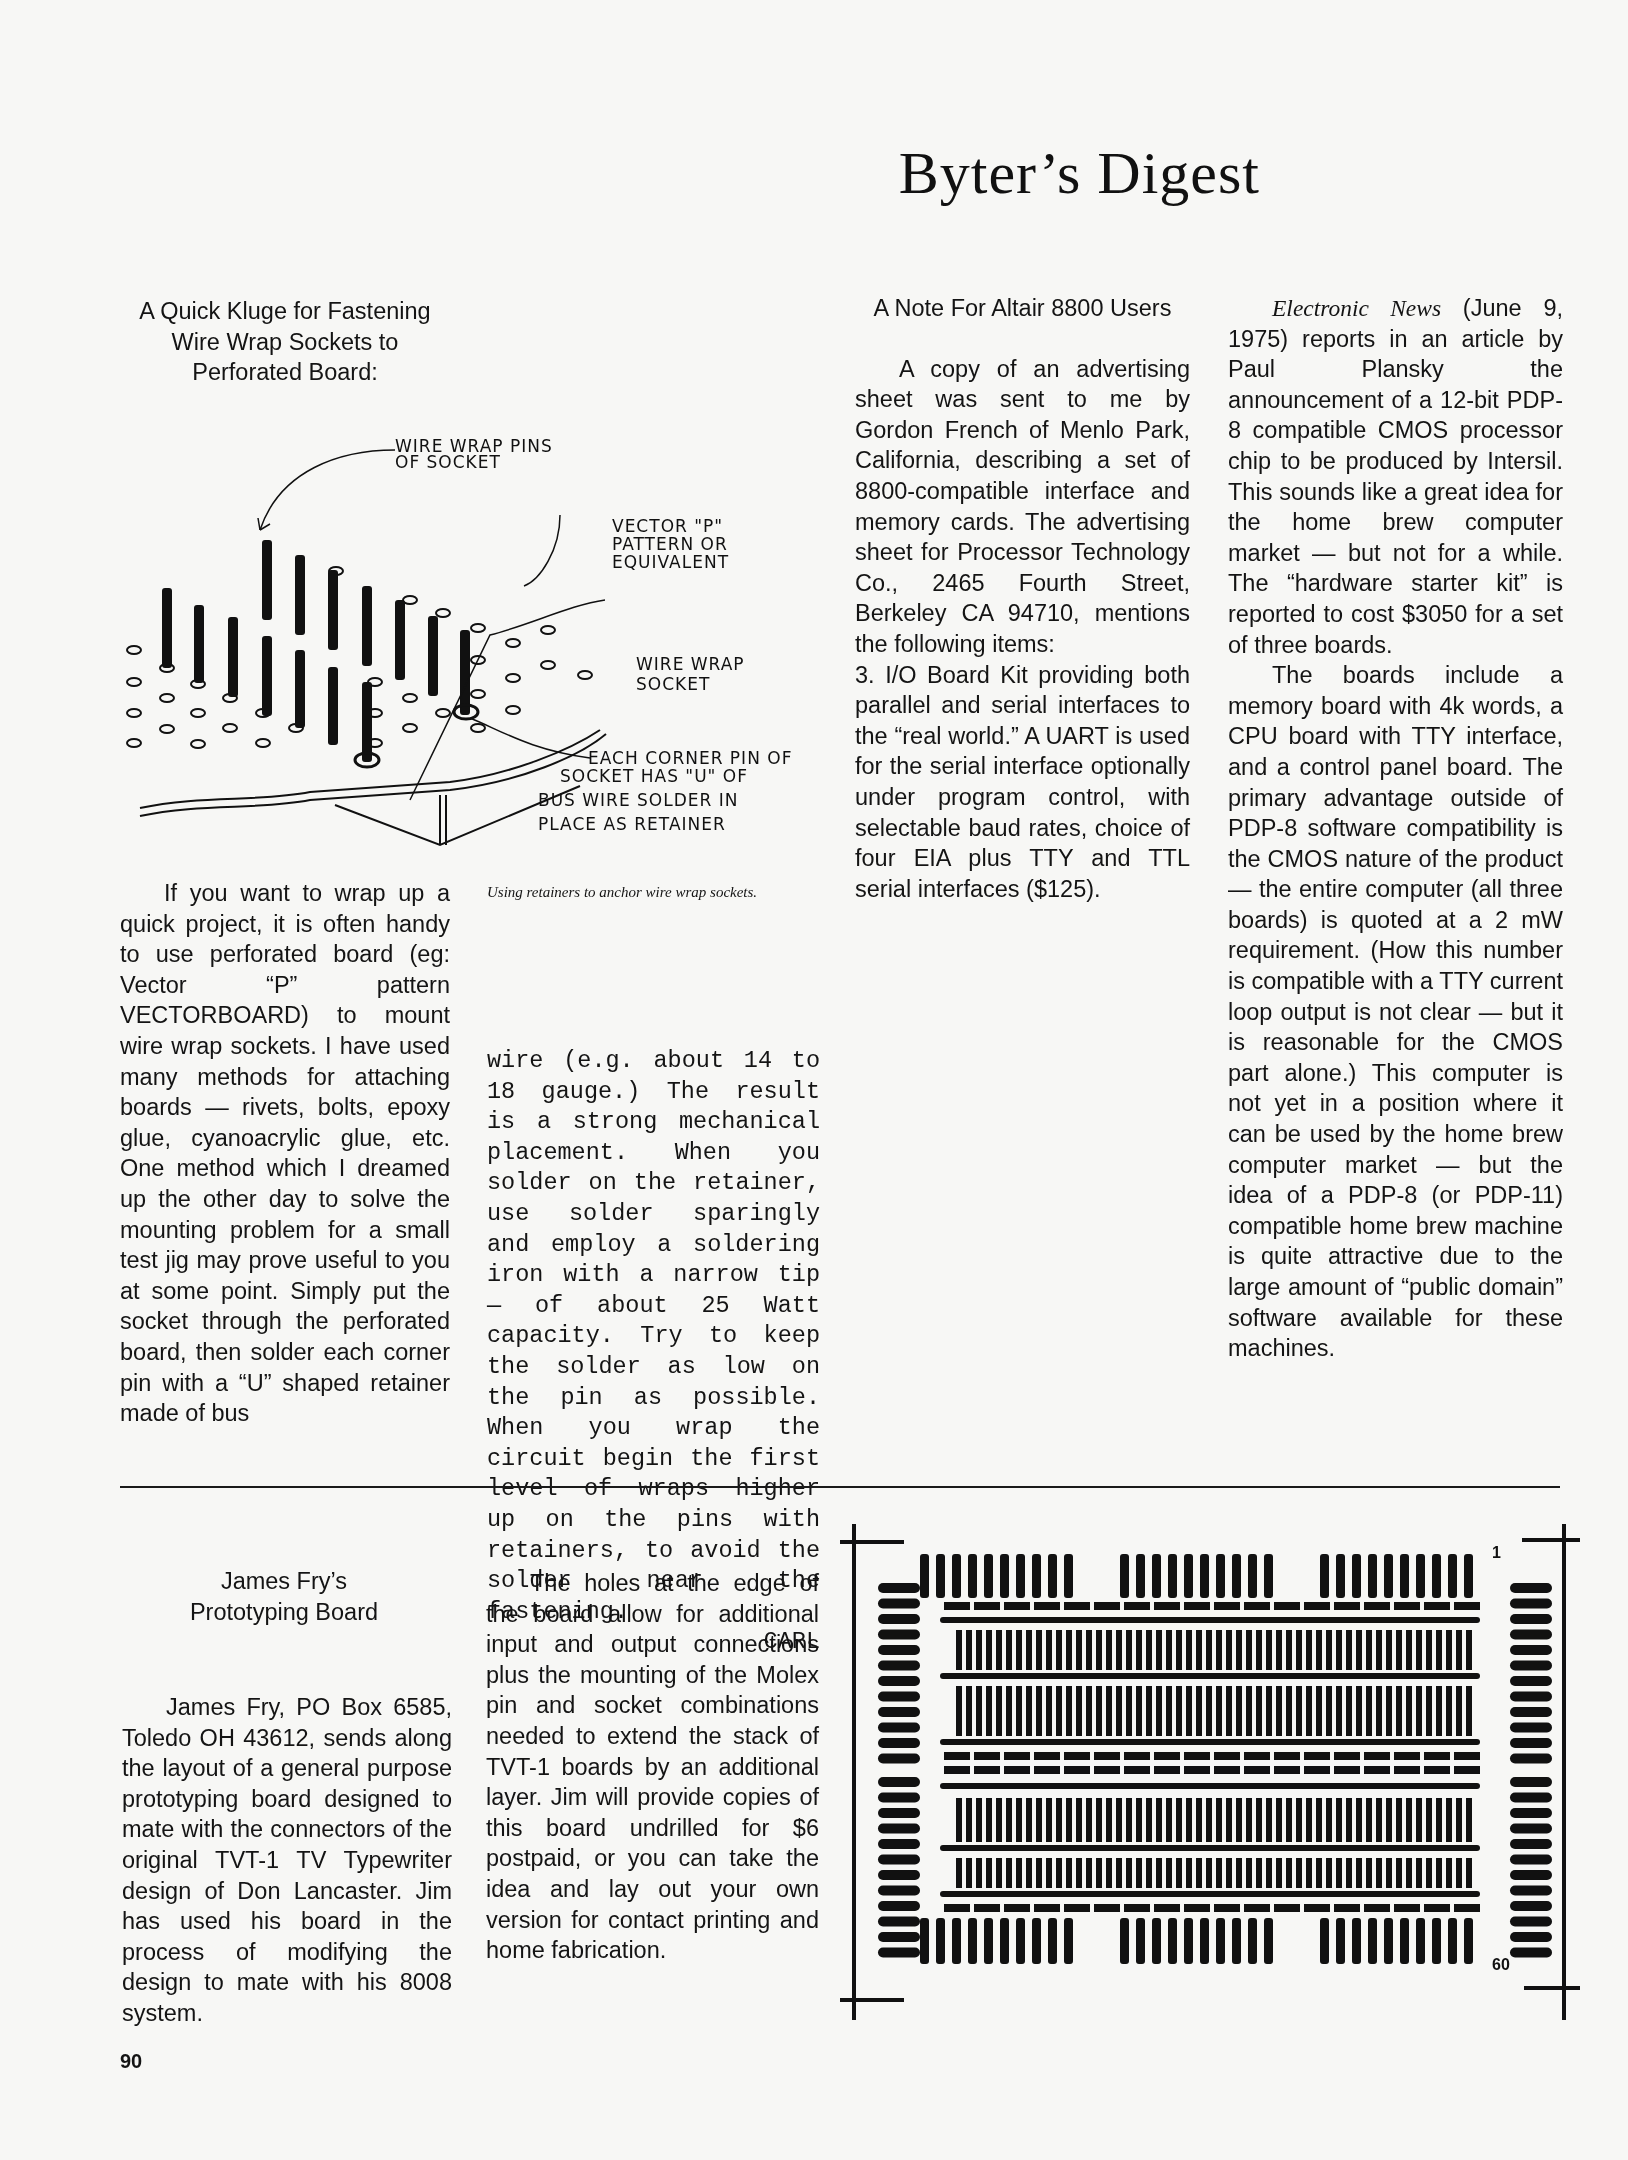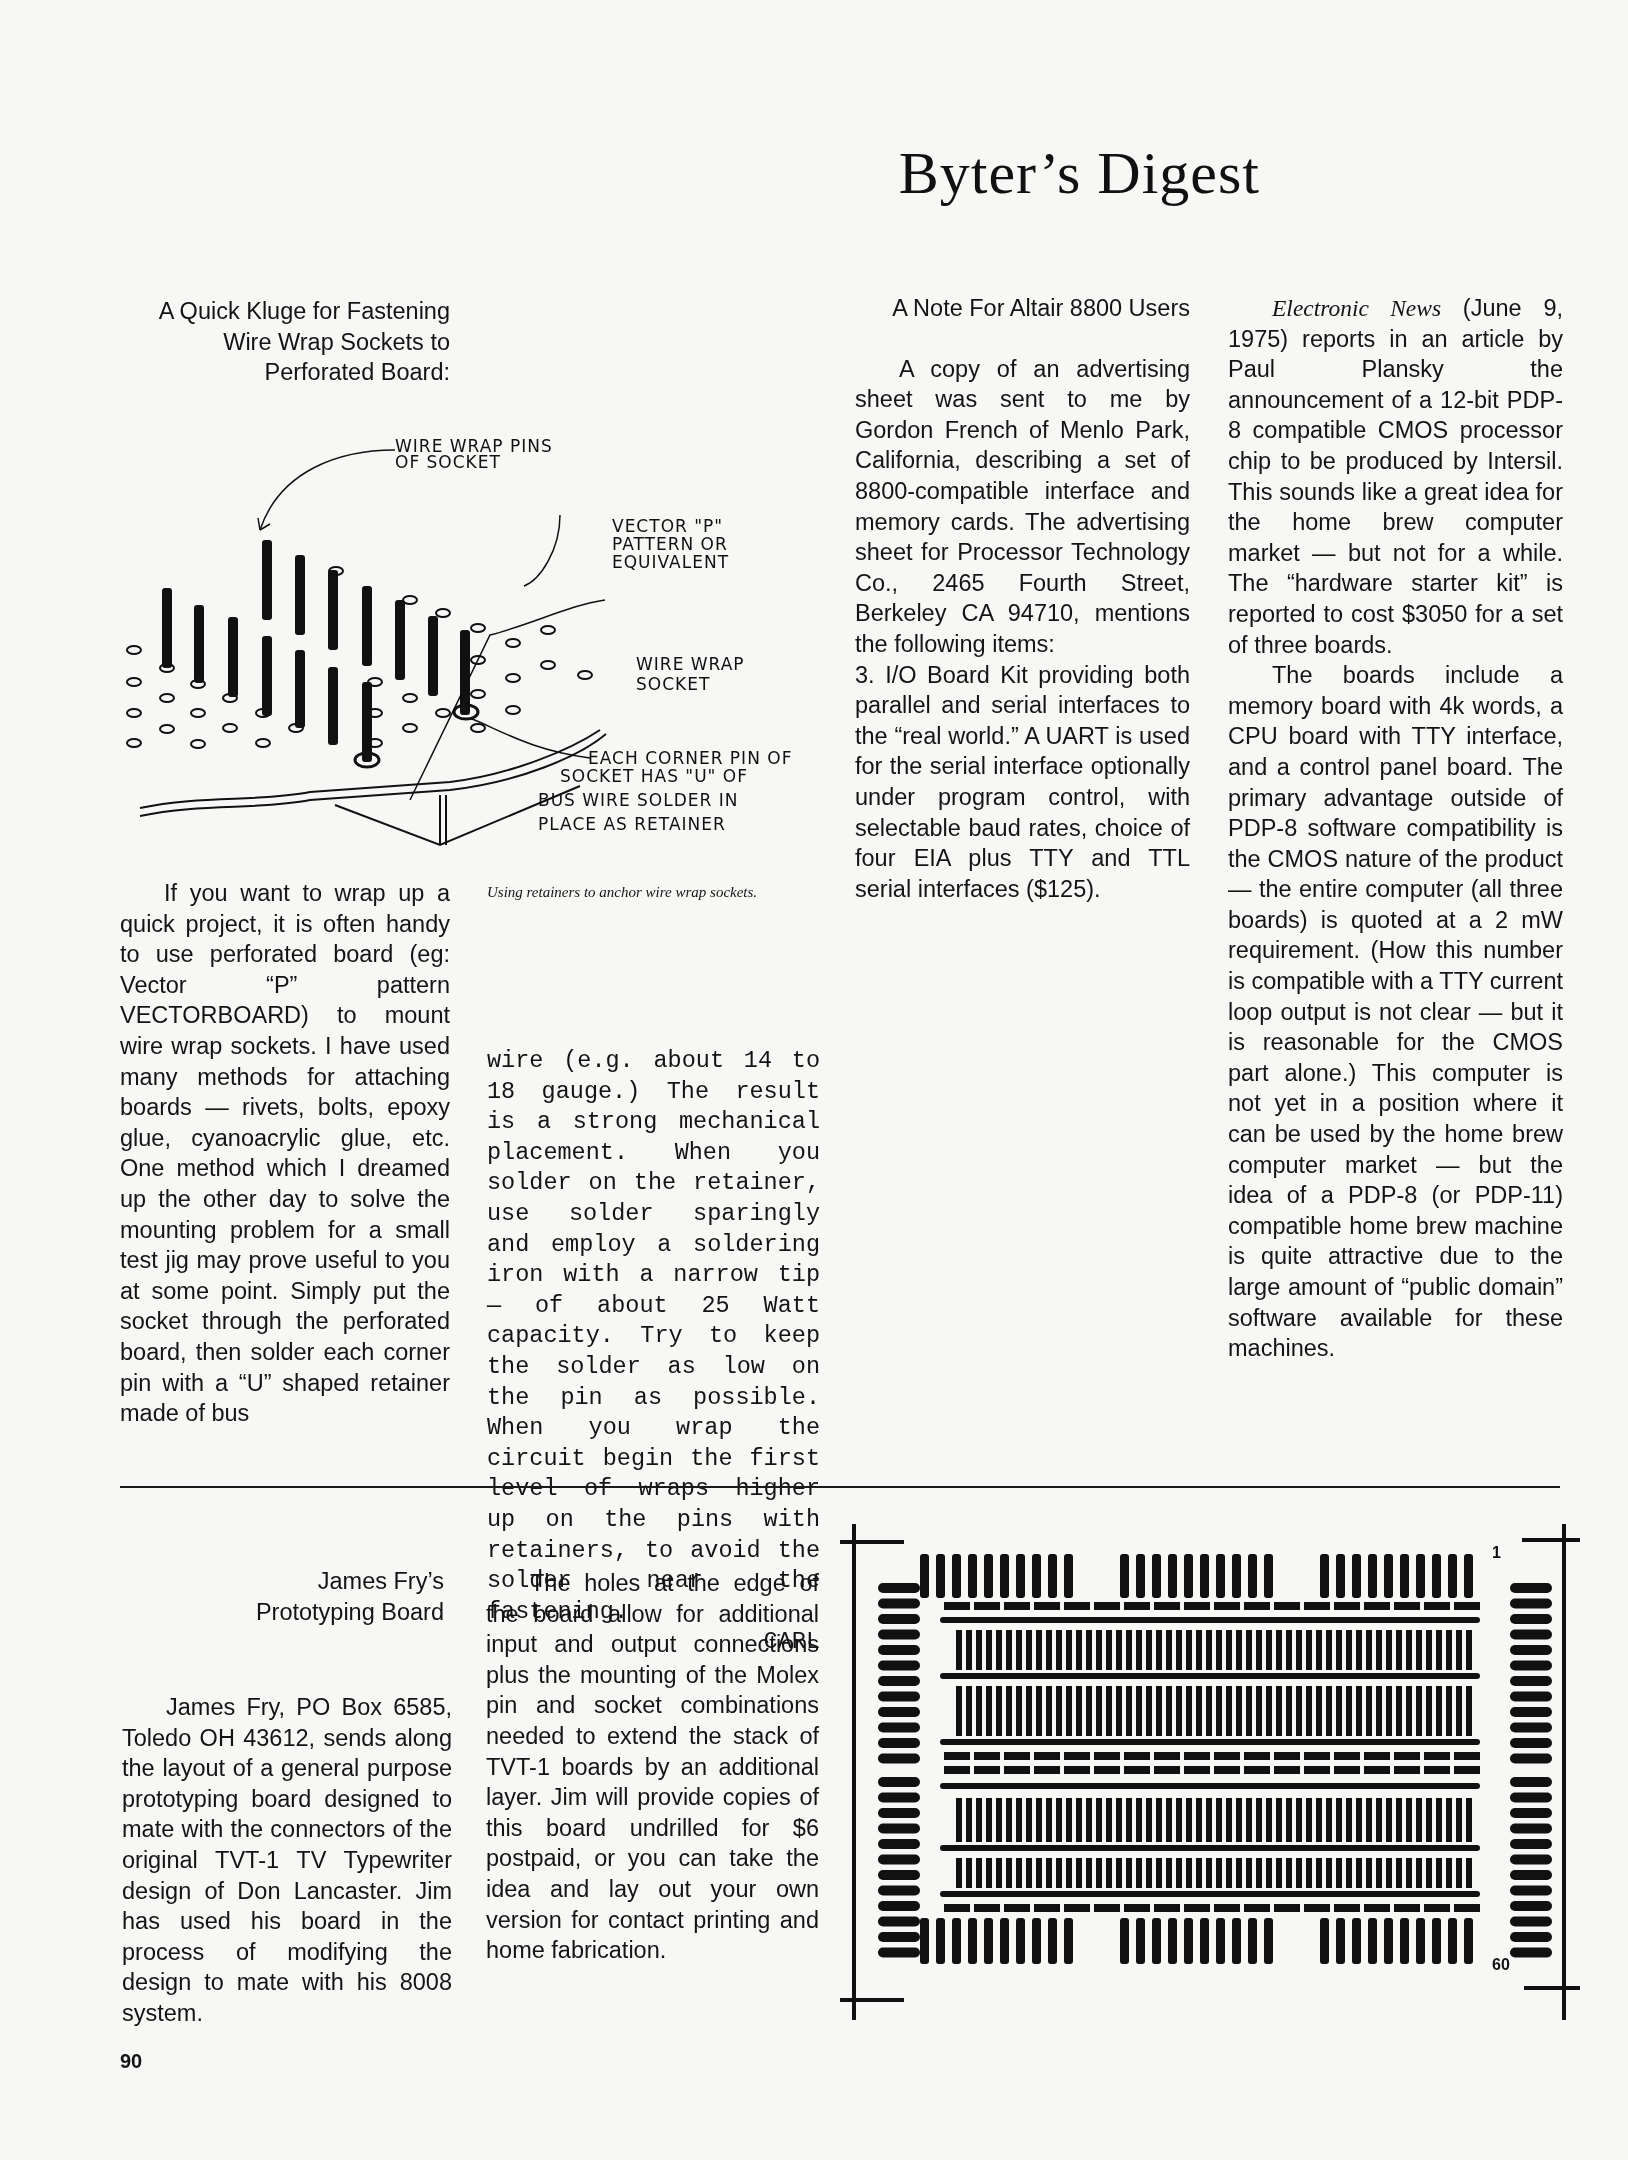--- a/index.html
+++ b/index.html
@@ -10,21 +10,21 @@
   }
   .title {
     position: absolute; left: 560px; top: 118px; width: 700px;
     font-family: "Liberation Serif", "DejaVu Serif", serif;
     font-size: 60px; line-height: 110px; letter-spacing: 1px; text-align: right;
     color: #111;
   }
   .col { position: absolute; font-size: 23.5px; line-height: 30.6px; text-align: justify; }
   .col p { margin: 0; }
   .col .ind { text-indent: 44px; }
-  .head { font-size: 23.5px; line-height: 30.6px; text-align: right; }
+  .head { font-size: 23.5px; line-height: 30.6px; text-align: center; }
   .caption { font-family: "Liberation Serif", "DejaVu Serif", serif; font-style: italic; font-size: 15px; line-height: 32px; text-align: justify; }
   .sig { text-align: right; }
   .rule { position: absolute; left: 120px; top: 1486px; width: 1440px; height: 2px; background: #1a1a1a; }
   .pageno { position: absolute; left: 120px; top: 2050px; font-size: 20px; font-weight: bold; }
   .label { font-family: "DejaVu Sans", sans-serif; font-size: 17px; fill: #111; letter-spacing: 1px; }
   svg { position: absolute; }
   .gap { height: 30px; }
   em { font-style: italic; font-family: Liberation Serif, serif; }
 </style>
 </head>

